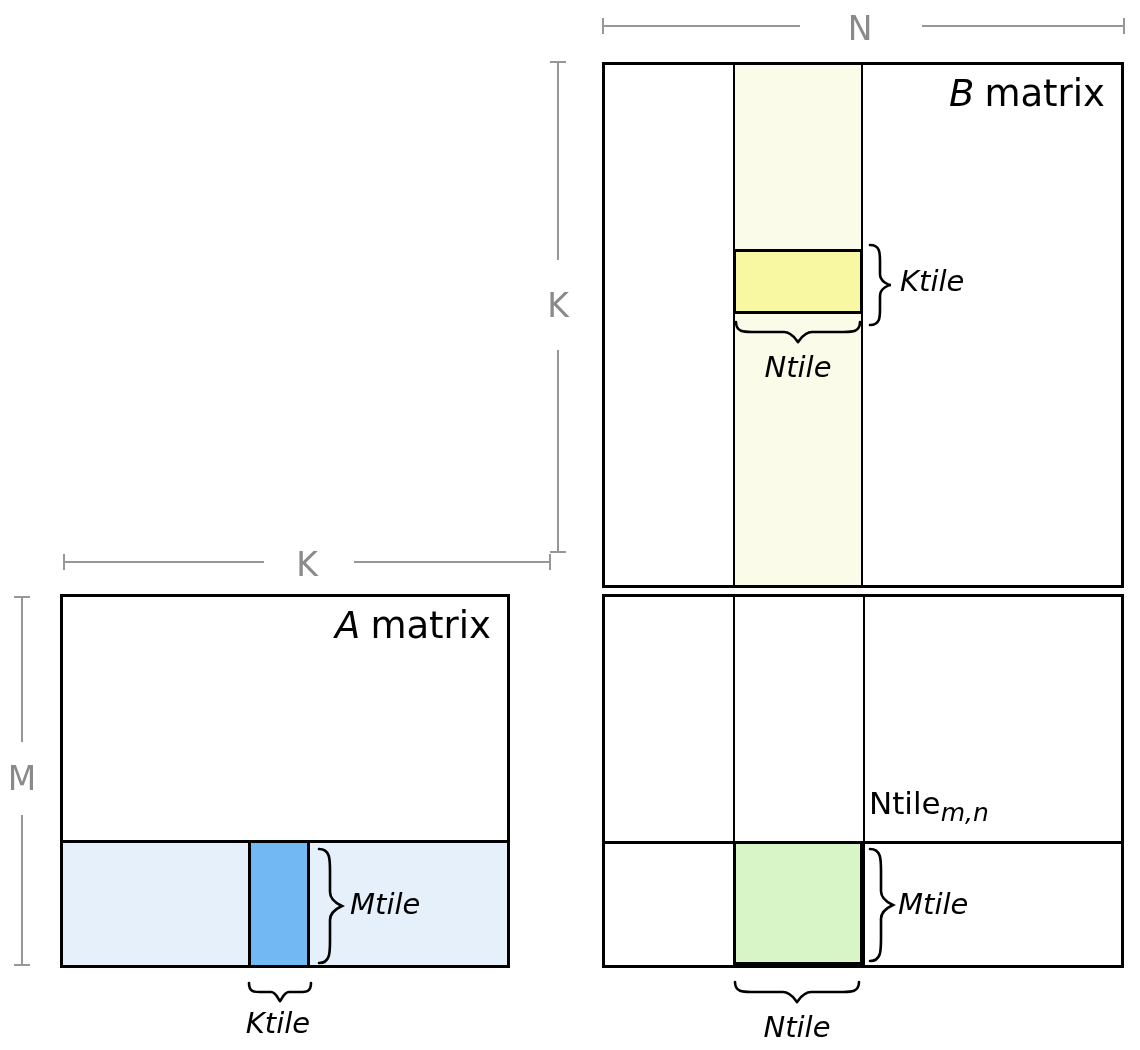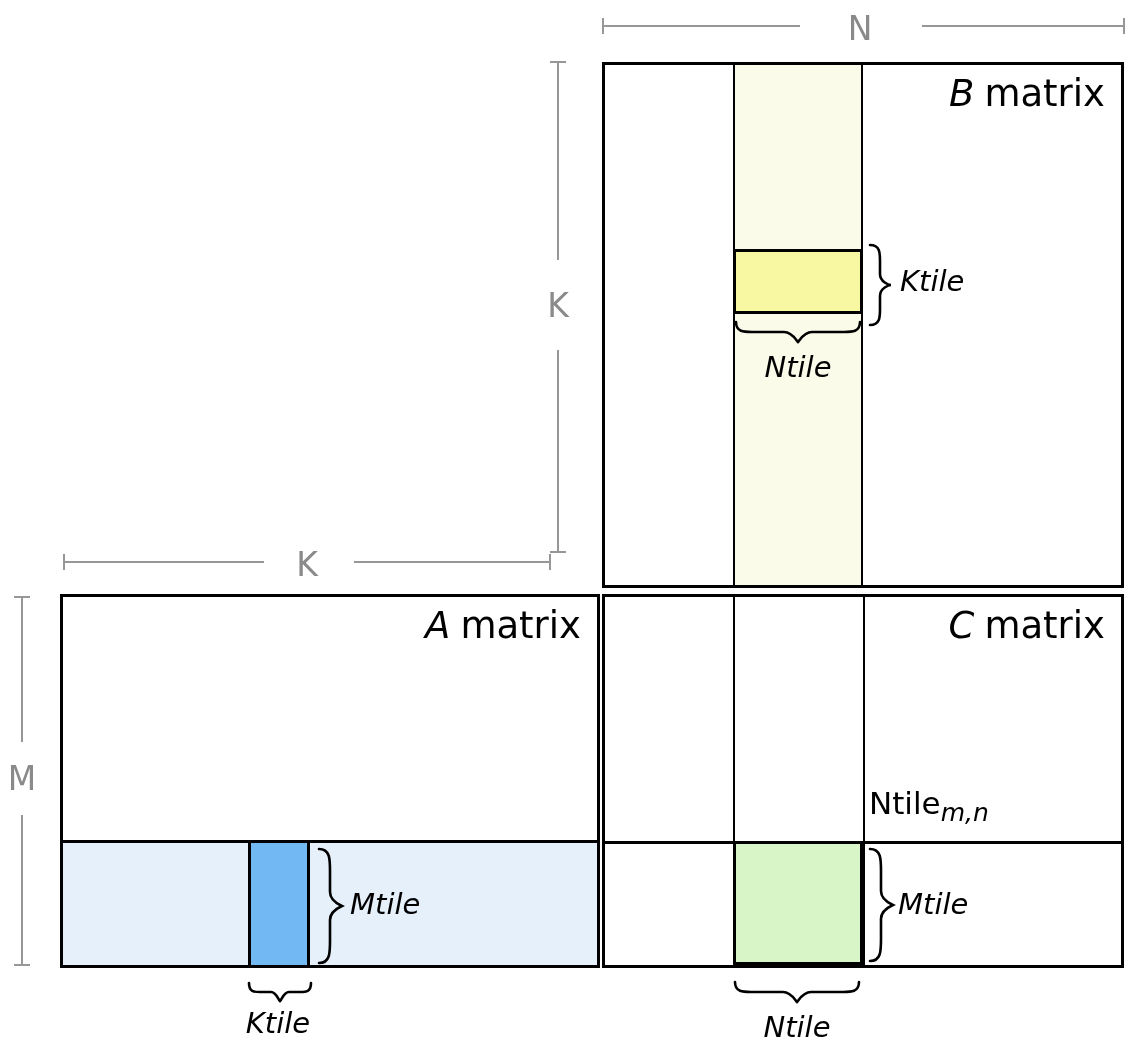--- a/index.html
+++ b/index.html
@@ -79,21 +79,21 @@
 
   <svg class="brace" style="left:866px;top:243px;" width="28" height="84" viewBox="0 0 28 84" preserveAspectRatio="none">
     <path d="M4,2 C14,2 14,10 14,18 L14,31 C14,39 23,42 25,42 C23,42 14,45 14,53 L14,66 C14,74 14,82 4,82"></path>
   </svg>
   <span class="tile-label" style="left:900px;top:264px;">Ktile</span>
   <svg class="brace" style="left:734px;top:319px;" width="128" height="25" viewBox="0 0 128 25" preserveAspectRatio="none">
     <path d="M2,3 C2,13 10,13 18,13 L50,13 C58,13 62,21 64,23 C66,21 70,13 78,13 L110,13 C118,13 126,13 126,3"></path>
   </svg>
   <span class="tile-label tile-label-c" style="left:798px;top:350px;">Ntile</span>
 
-  <div class="matrix" style="left:60px;top:594px;width:540px;height:374px;text-decoration:underline;">
+  <div class="matrix" style="left:60px;top:594px;width:450px;height:374px;text-decoration:underline;">
     <div class="a-strip"></div>
     <div class="a-tile"></div>
     <div class="matrix-label">
       <span class="matrix-letter">A</span><span class="matrix-word">matrix</span>
     </div>
   </div>
 
   <svg class="brace" style="left:315px;top:847px;" width="30" height="118" viewBox="0 0 30 118" preserveAspectRatio="none">
     <path d="M4,2 C15,2 15,12 15,24 L15,45 C15,54 25,58 27,59 C25,60 15,64 15,73 L15,94 C15,106 15,116 4,116"></path>
   </svg>
@@ -104,23 +104,20 @@
   <span class="tile-label tile-label-c" style="left:278px;top:1006px;">Ktile</span>
 
   <div class="matrix" style="left:602px;top:594px;width:522px;height:374px;">
     <div class="c-vline" style="left:128px;"></div>
     <div class="c-vline" style="left:258px;"></div>
     <div class="c-hline"></div>
     <div class="c-tile"></div>
     <div class="block-label">
       <span>Ntile</span><span class="block-sub">m,n</span>
     </div>
-    <div class="matrix-label">
-      <span class="matrix-letter">C</span><span class="matrix-word">matrix</span>
-    </div>
   </div>
 
   <svg class="brace" style="left:866px;top:847px;" width="30" height="116" viewBox="0 0 30 116" preserveAspectRatio="none">
     <path d="M4,2 C15,2 15,12 15,24 L15,44 C15,53 25,57 27,58 C25,59 15,63 15,72 L15,92 C15,104 15,114 4,114"></path>
   </svg>
   <span class="tile-label" style="left:898px;top:887px;">Mtile</span>
   <svg class="brace" style="left:733px;top:979px;" width="128" height="25" viewBox="0 0 128 25" preserveAspectRatio="none">
     <path d="M2,3 C2,13 10,13 18,13 L50,13 C58,13 62,21 64,23 C66,21 70,13 78,13 L110,13 C118,13 126,13 126,3"></path>
   </svg>
   <span class="tile-label tile-label-c" style="left:797px;top:1010px;">Ntile</span>

